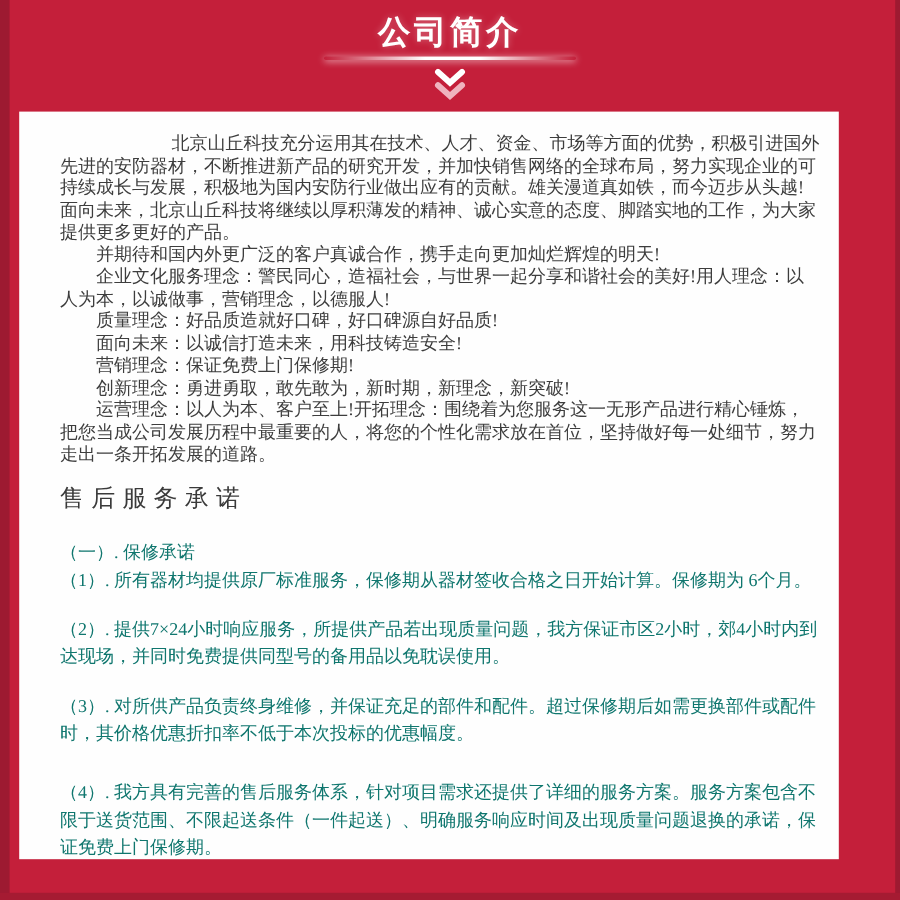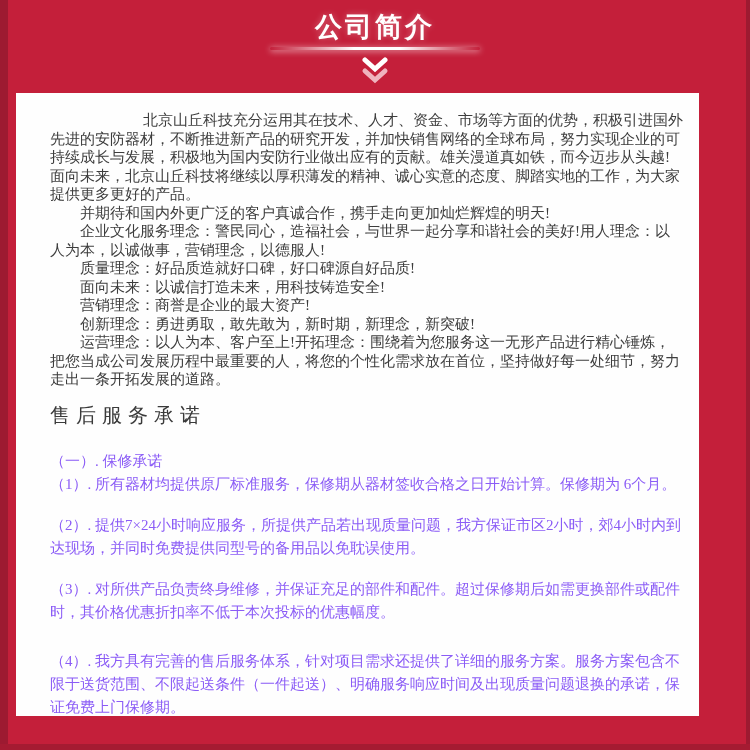--- a/index.html
+++ b/index.html
@@ -59,21 +59,21 @@
     font-size: 20px;
     font-weight: normal;
     letter-spacing: 6px;
     text-align: left;
     color: #3a3a3a;
   }
   .as-item {
     margin: 0;
     font-size: 15px;
     line-height: 23px;
-    color: #8b5cf6;
+    color: #0f766e;
   }
   .as-item.gap    { margin-top: 18px; }
   .as-item.gap-lg { margin-top: 26px; }
 </style>
 </head>
 <body>
 
 <div class="edge edge-left"></div>
 <div class="edge edge-right"></div>
 <div class="edge-bottom"></div>
@@ -88,21 +88,21 @@
     </svg>
   </div>
 </header>
 
 <main class="card">
   <p class="p first">北京山丘科技充分运用其在技术、人才、资金、市场等方面的优势，积极引进国外先进的安防器材，不断推进新产品的研究开发，并加快销售网络的全球布局，努力实现企业的可持续成长与发展，积极地为国内安防行业做出应有的贡献。雄关漫道真如铁，而今迈步从头越!面向未来，北京山丘科技将继续以厚积薄发的精神、诚心实意的态度、脚踏实地的工作，为大家提供更多更好的产品。</p>
   <p class="p">并期待和国内外更广泛的客户真诚合作，携手走向更加灿烂辉煌的明天!</p>
   <p class="p">企业文化服务理念：警民同心，造福社会，与世界一起分享和谐社会的美好!用人理念：以人为本，以诚做事，营销理念，以德服人!</p>
   <p class="p">质量理念：好品质造就好口碑，好口碑源自好品质!</p>
   <p class="p">面向未来：以诚信打造未来，用科技铸造安全!</p>
-  <p class="p">营销理念：商誉是企业的最大资产!</p>
+  <p class="p">营销理念：保证免费上门保修期!</p>
   <p class="p">创新理念：勇进勇取，敢先敢为，新时期，新理念，新突破!</p>
   <p class="p">运营理念：以人为本、客户至上!开拓理念：围绕着为您服务这一无形产品进行精心锤炼，把您当成公司发展历程中最重要的人，将您的个性化需求放在首位，坚持做好每一处细节，努力走出一条开拓发展的道路。</p>
 
   <h2 class="section-heading">售后服务承诺</h2>
 
   <p class="as-item">（一）. 保修承诺</p>
   <p class="as-item">（1）. 所有器材均提供原厂标准服务，保修期从器材签收合格之日开始计算。保修期为 6个月。</p>
   <p class="as-item gap">（2）. 提供7×24小时响应服务，所提供产品若出现质量问题，我方保证市区2小时，郊4小时内到达现场，并同时免费提供同型号的备用品以免耽误使用。</p>
   <p class="as-item gap">（3）. 对所供产品负责终身维修，并保证充足的部件和配件。超过保修期后如需更换部件或配件时，其价格优惠折扣率不低于本次投标的优惠幅度。</p>
   <p class="as-item gap-lg">（4）. 我方具有完善的售后服务体系，针对项目需求还提供了详细的服务方案。服务方案包含不限于送货范围、不限起送条件（一件起送）、明确服务响应时间及出现质量问题退换的承诺，保证免费上门保修期。</p>

